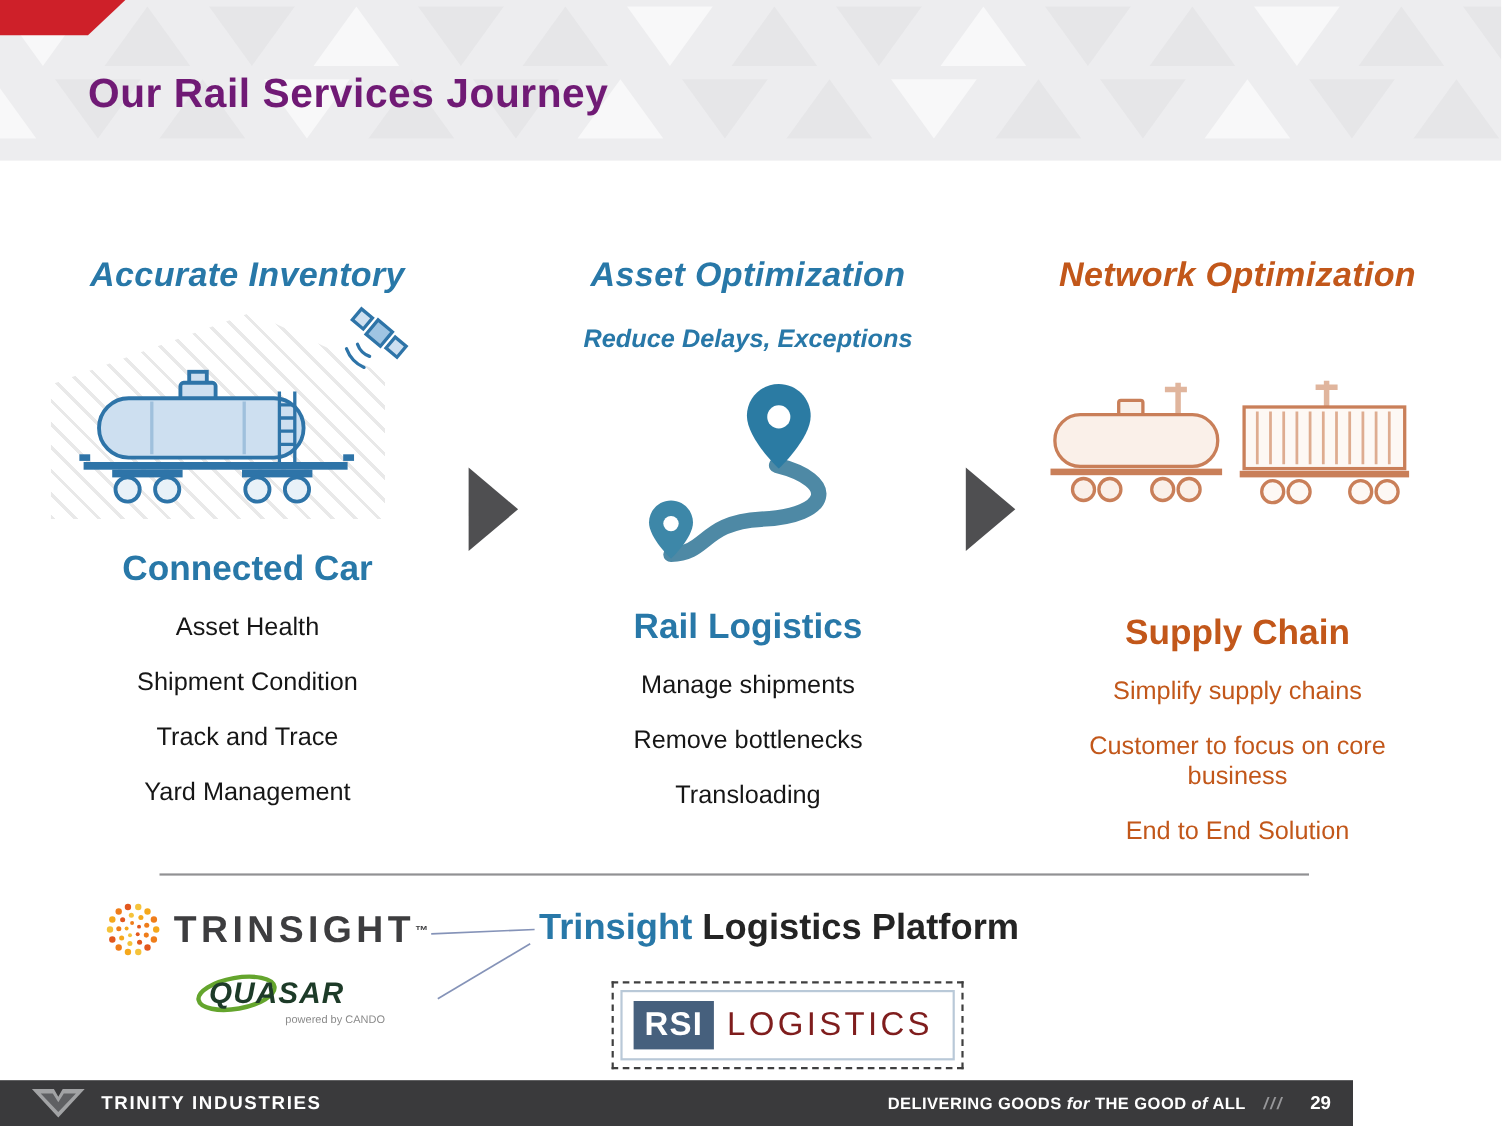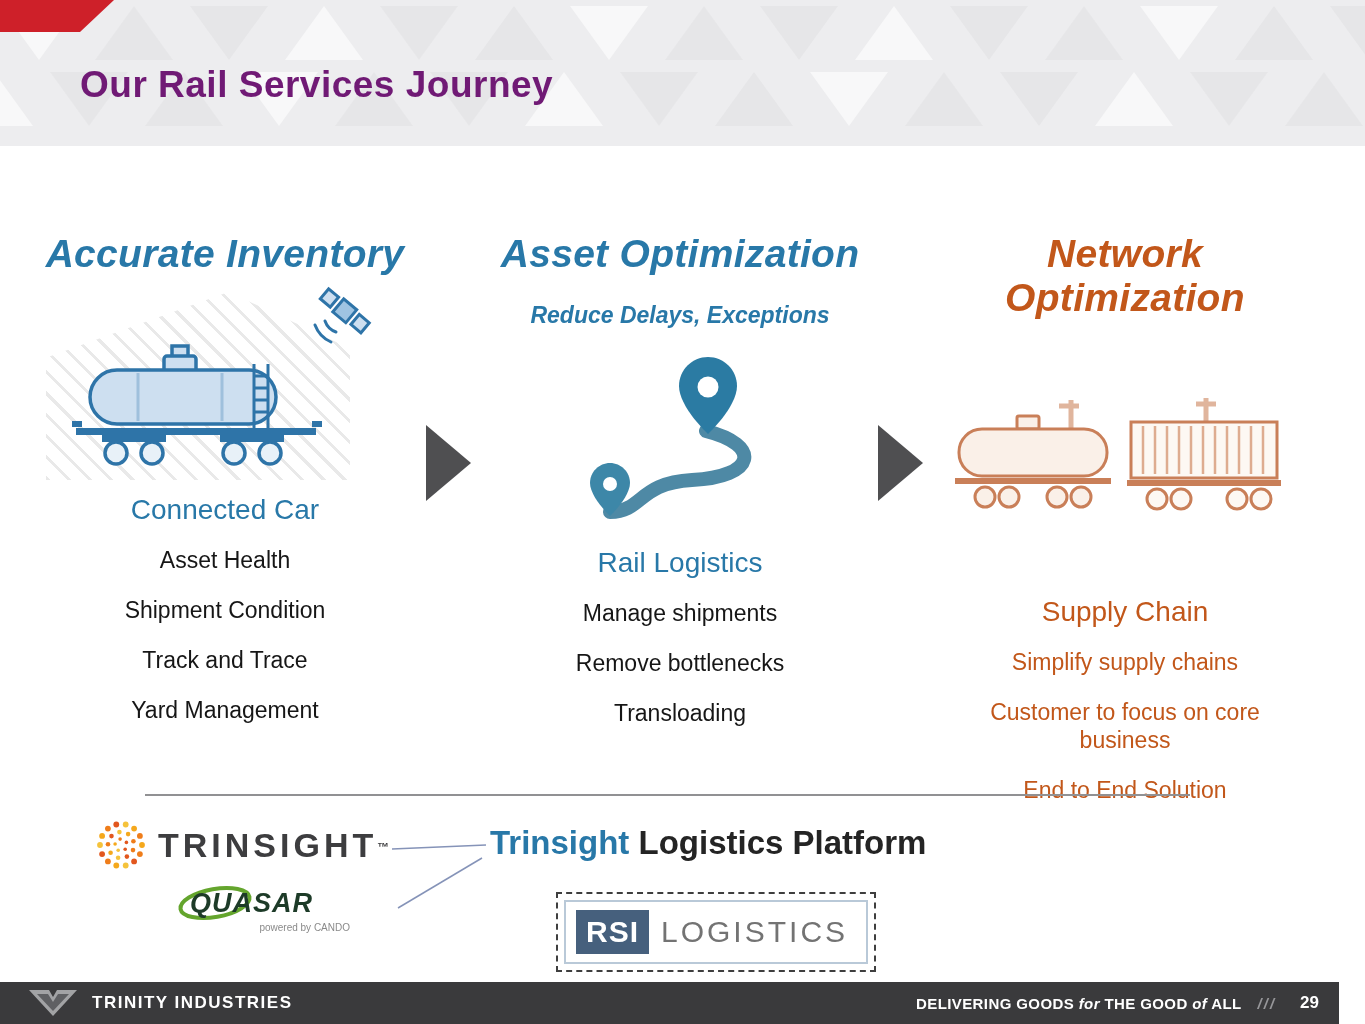--- a/index.html
+++ b/index.html
@@ -15,27 +15,27 @@
   .header-band svg.pattern { position:absolute; inset:0; }
   .corner-accent { position:absolute; top:0; left:0; }
   .page-title { position:absolute; left:80px; top:64px; font-size:37px; font-weight:700;
     color:#701a75; letter-spacing:0.5px; z-index:2; }
 
   
   .col { position:absolute; top:232px; text-align:center; }
   .col1 { left:40px;  width:370px; }
   .col2 { left:470px; width:420px; }
   .col3 { left:925px; width:400px; }
-  .col h2 { font-size:39px; font-style:italic; font-weight:700; letter-spacing:0.3px; }
+  .col h2 { font-size:31px; font-style:italic; font-weight:700; letter-spacing:0.3px; }
   .col h3 { font-size:23px; font-style:italic; font-weight:700; margin-top:26px; }
   .blue   { color:#2878a8; }
   .orange { color:#c2571a; }
   .icon-area { position:relative; margin-top:14px; height:196px; }
   .col3 .icon-area { margin-top:80px; height:188px; }
-  .col-label { font-size:28px; font-weight:400; margin-top:8px; }
+  .col-label { font-size:32px; font-weight:700; margin-top:20px; }
   .items { margin-top:20px; }
   .items p { font-size:23px; line-height:28px; margin-bottom:22px; color:#161616; }
   .col3 .items p { color:#c2571a; }
   .col3 .items { width:330px; margin-left:auto; margin-right:auto; }
 
   .stripes { position:absolute; left:6px; top:2px; width:304px; height:188px;
     background:repeating-linear-gradient(45deg,#e9e9e9 0 3px, rgba(255,255,255,0) 3px 15px);
     clip-path:polygon(0 35%, 60% 0, 100% 30%, 100% 100%, 0 100%); }
   .tankcar-svg { position:absolute; left:32px; top:42px; }
   .satellite-svg { position:absolute; right:28px; top:-4px; }
@@ -68,26 +68,26 @@
   .quasar-name { position:relative; z-index:1; font-size:27px; font-weight:700;
     color:#1d3b28; letter-spacing:1px; font-style:italic; }
   .quasar-sub { font-size:10px; color:#8a8a8a; text-align:right; margin-top:3px; }
 
   .rsi-outer { position:absolute; left:556px; top:892px; border:2px dashed #3f3f3f;
     padding:6px; background:#ffffff; }
   .rsi-inner { border:2px solid #b9c9d8; display:flex; align-items:center; gap:12px;
     padding:8px 18px 8px 10px; background:#fff; }
   .rsi-abbr { background:#46607d; color:#ffffff; font-size:30px; font-weight:700;
     padding:5px 10px; letter-spacing:1px; }
-  .rsi-word { color:#737373; font-size:30px; letter-spacing:3px; font-weight:400; }
+  .rsi-word { color:#7f1d1d; font-size:30px; letter-spacing:3px; font-weight:400; }
 
   .connectors { position:absolute; inset:0; pointer-events:none; }
 
   
-  .footer { position:absolute; left:0; bottom:0; width:1339px; height:42px;
+  .footer { position:absolute; left:0; bottom:0; width:1230px; height:42px;
     background:#3a3a3c; display:flex; align-items:center; padding:0 20px 0 28px; }
   .footer-company { color:#ffffff; font-weight:700; font-size:17px;
     letter-spacing:1.5px; margin-left:14px; }
   .footer-right { margin-left:auto; display:flex; align-items:center; }
   .footer-tagline { color:#ffffff; font-weight:700; font-size:15px; letter-spacing:0.4px; }
   .footer-tagline .it { font-style:italic; font-weight:600; }
   .footer-slashes { color:#97979a; font-weight:700; font-style:italic; font-size:15px;
     margin-left:16px; letter-spacing:2px; }
   .footer-page { color:#ffffff; font-weight:700; font-size:17px; margin-left:24px; }
 </style>

